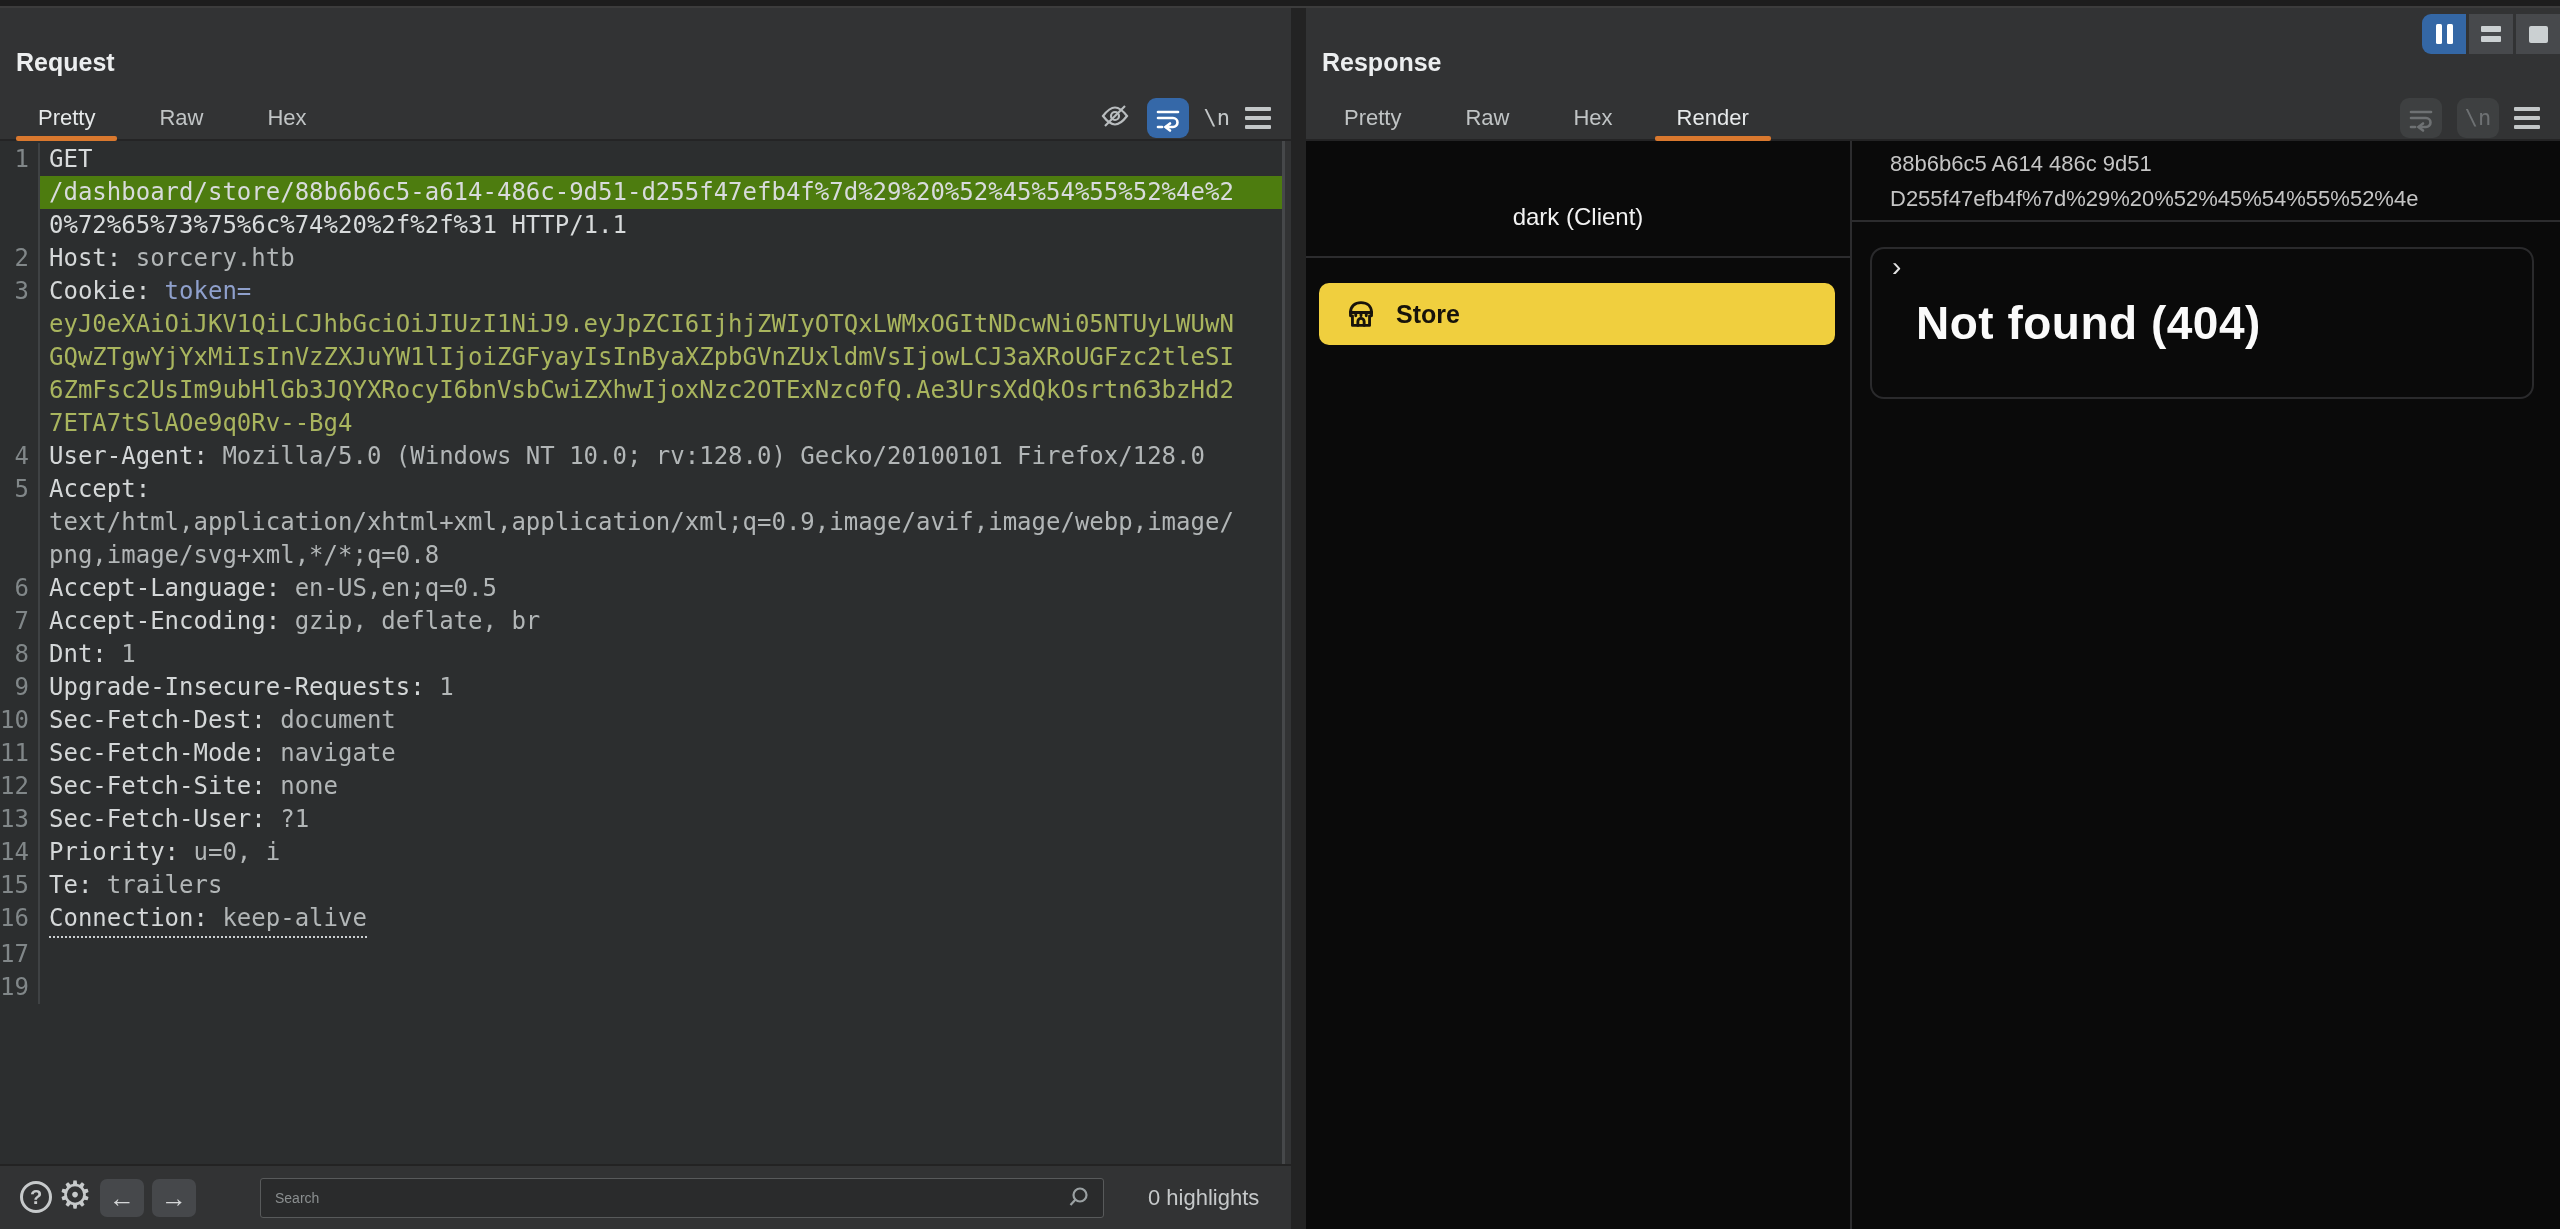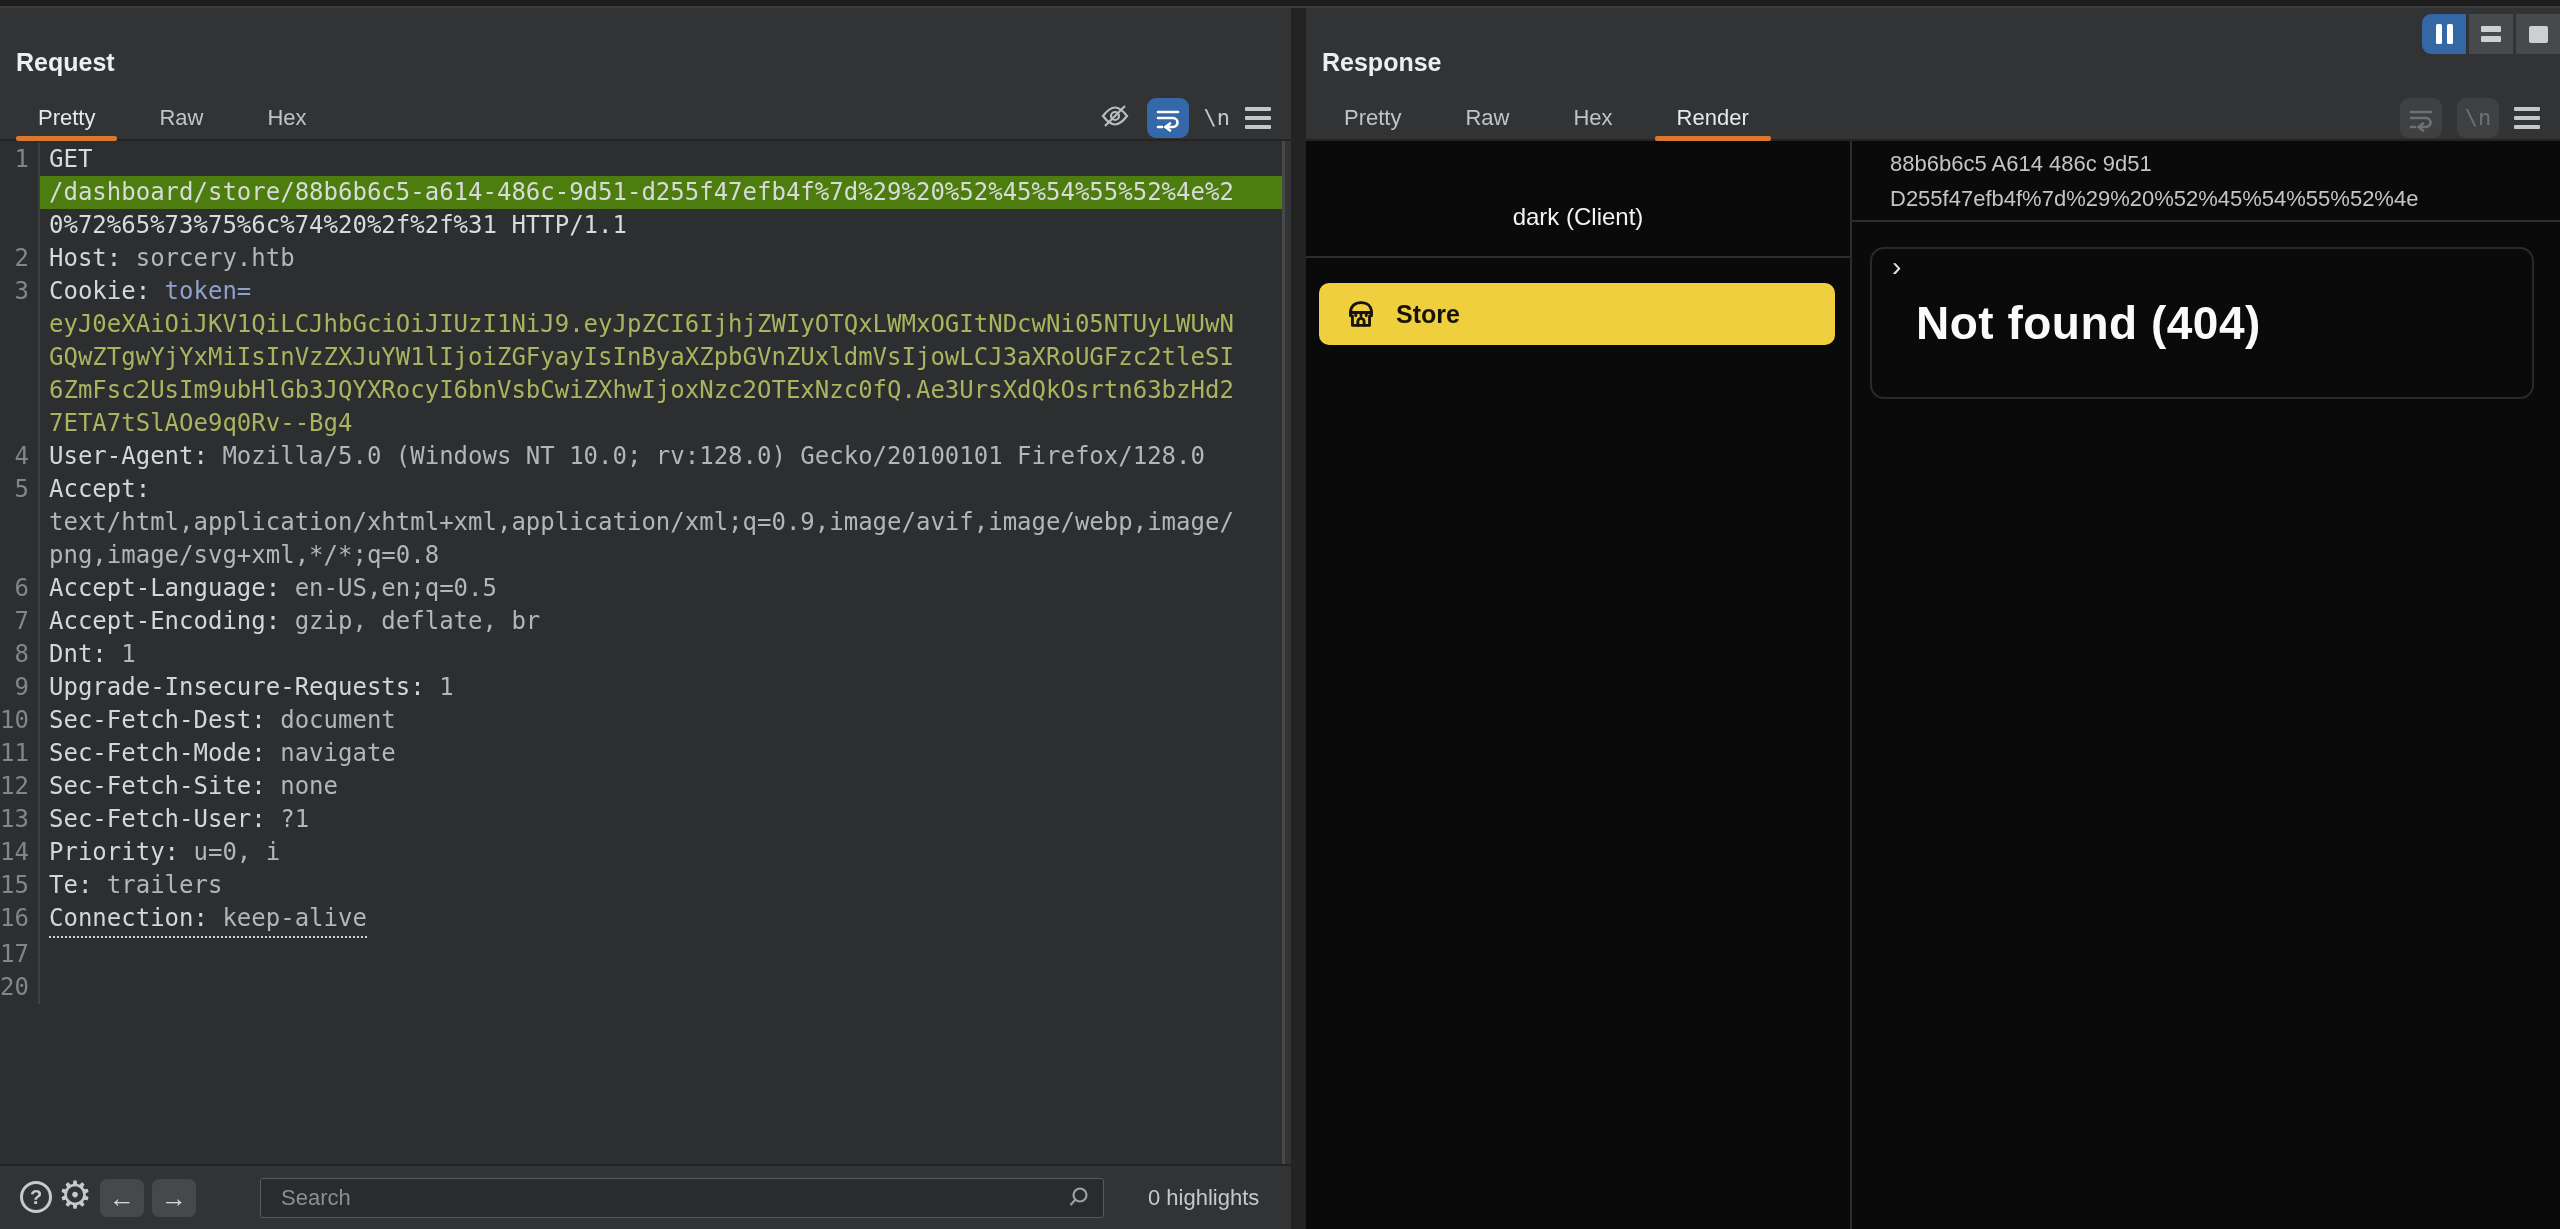--- a/index.html
+++ b/index.html
@@ -54,22 +54,22 @@
 
   
   .bottombar { position:absolute; left:0; bottom:0; width:100%; height:65px; background:#323334; border-top:2px solid #232323; }
   .helpbtn { position:absolute; left:20px; top:15px; width:32px; height:32px; border:3px solid #c7cacb; border-radius:50%;
              color:#c7cacb; font-size:20px; font-weight:bold; display:flex; align-items:center; justify-content:center; }
   .gearbtn { position:absolute; left:58px; top:7px; font-size:38px; color:#c7cacb; line-height:1.2; }
   .navbtn { position:absolute; top:13px; width:44px; height:38px; background:#46484b; border-radius:7px;
             color:#d4d6d7; font-size:26px; display:flex; align-items:center; justify-content:center; }
   .navbtn.back { left:100px; } .navbtn.fwd { left:152px; }
   .searchinput { position:absolute; left:260px; top:12px; width:844px; height:40px; background:#2a2b2c;
-                 border:1px solid #585a5b; border-radius:3px; color:#d8dbdc; font-size:22px;
-                 font-family:"Liberation Sans",sans-serif; padding:0 44px 0 20px; outline:none; }
+                 border:1px solid #585a5b; border-radius:3px; color:#d8dbdc; font-size:14px;
+                 font-family:"Liberation Sans",sans-serif; padding:0 44px 0 14px; outline:none; }
   .searchinput::placeholder { color:#8b8f90; }
   .searchicon { position:absolute; left:1066px; top:20px; }
   .highlights { position:absolute; left:1148px; top:0; height:100%; display:flex; align-items:center; font-size:22px; color:#c6c9ca; }
 
   
   .render { position:absolute; left:0; top:133px; width:1254px; height:1088px; background:#0a0a0a; display:flex; }
   .rsidebar { width:546px; border-right:2px solid #2c2c2e; display:flex; flex-direction:column; }
   .rsb-head { height:81px; border-bottom:2px solid #2c2c2e; display:flex; align-items:center; justify-content:center;
               color:#f2f2f2; font-size:24px;margin-top:36px; }
   .rsb-body { padding:25px 8px 0 13px; }
@@ -220,21 +220,21 @@
         </div>
         <div class="row">
           <span class="ln">16</span>
           <span class="codewrap"><span class="code ul"><span class="c-n">Connection: </span><span class="c-v">keep-alive</span></span></span>
         </div>
         <div class="row">
           <span class="ln">17</span>
           <span class="codewrap"><span class="code"></span></span>
         </div>
         <div class="row">
-          <span class="ln">20</span>
+          <span class="ln">19</span>
           <span class="codewrap"><span class="code"></span></span>
         </div>
       </div>
 
     <div class="bottombar">
       <span class="helpbtn">?</span>
       <span class="gearbtn">⚙</span>
       <span class="navbtn back">←</span>
       <span class="navbtn fwd">→</span>
       <input class="searchinput" type="text" placeholder="Search" style="">

